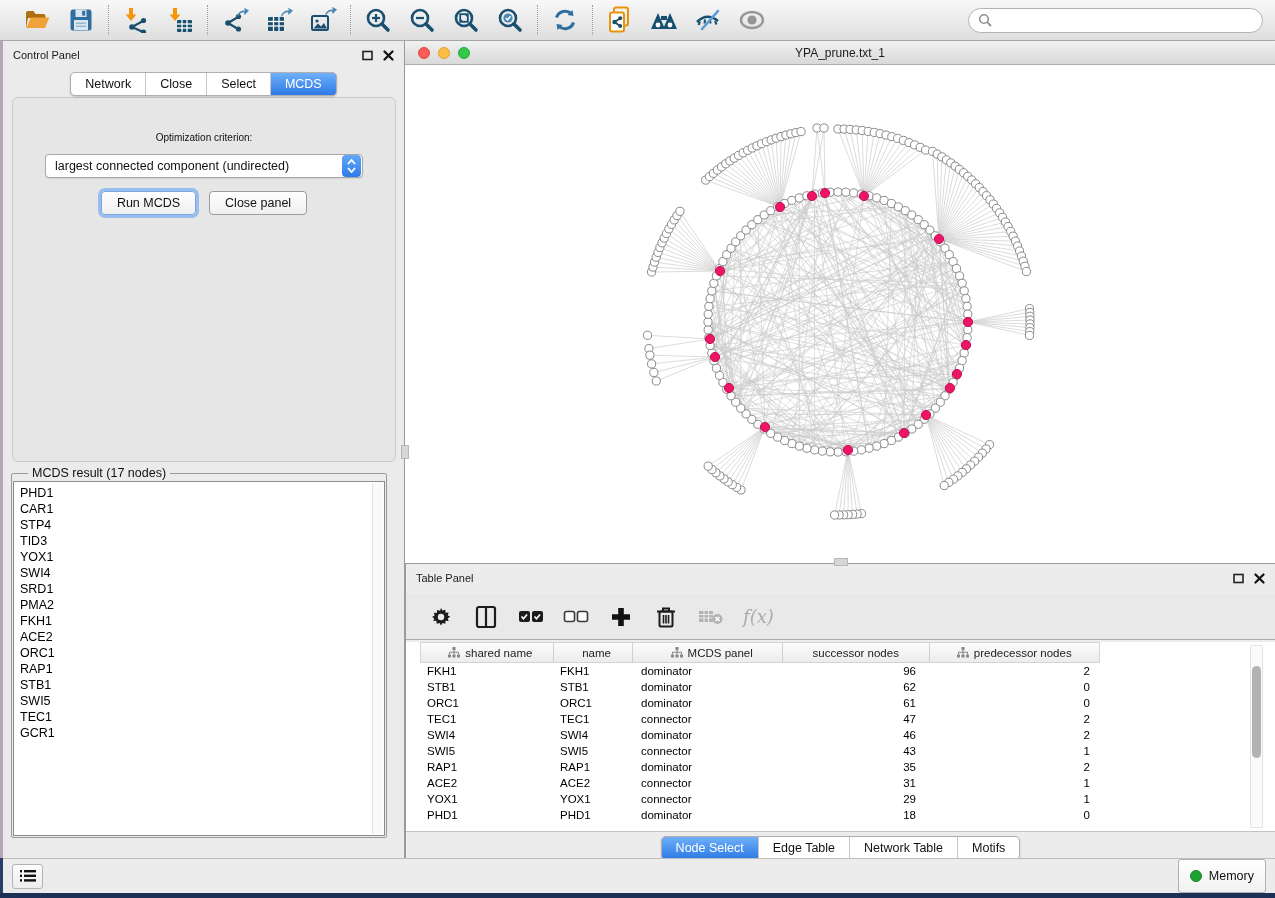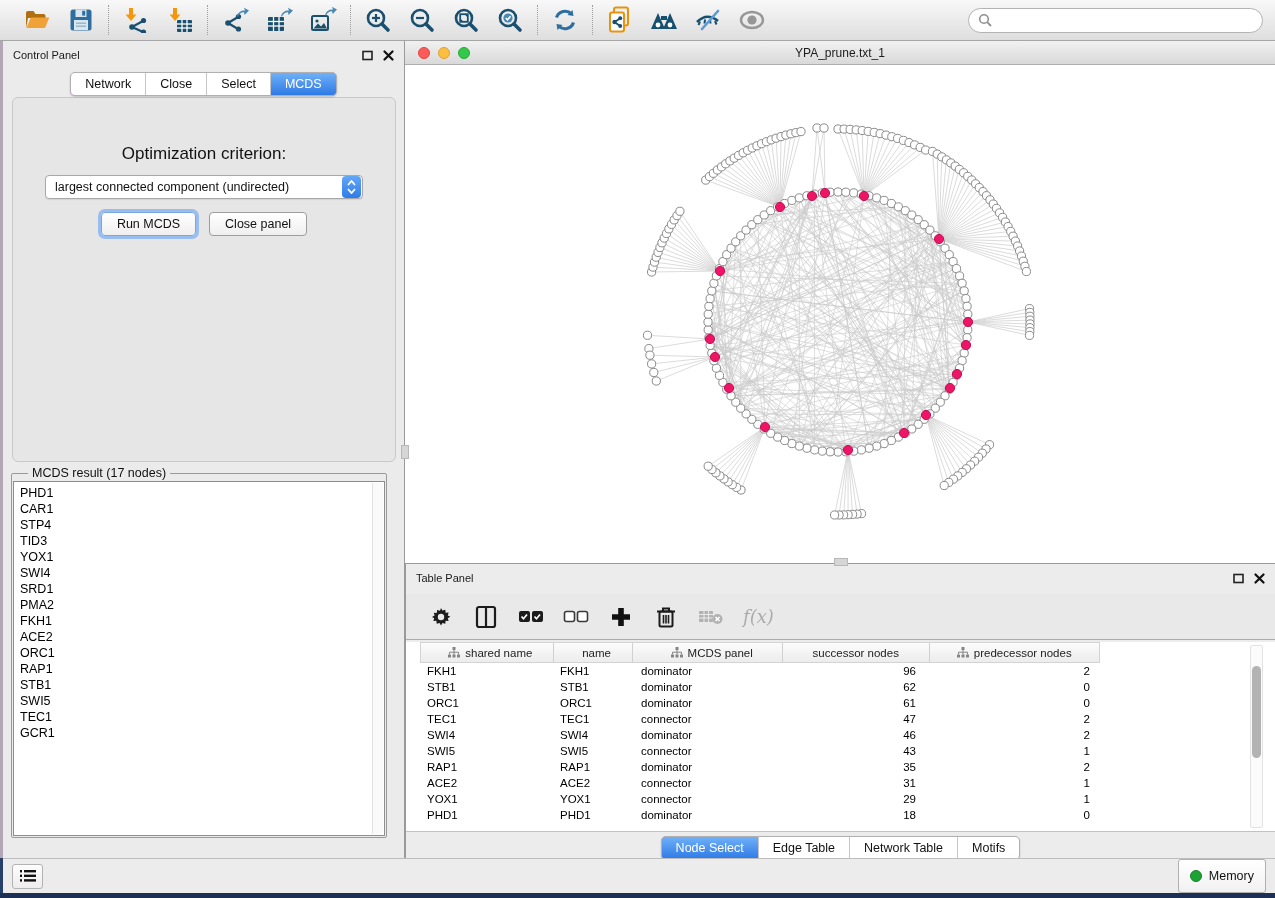--- a/index.html
+++ b/index.html
@@ -42,21 +42,21 @@
   .seg button {
     font-family:inherit; font-size:12.5px; color:#111; background:#fff; border:none;
     border-left:1px solid #c6c6c6; padding:4px 14px; cursor:pointer;
   }
   .seg button:first-child { border-left:none; }
   .seg button.selected { background:linear-gradient(#6fb0f8,#2e7ae6); color:#fff; }
   .cp-inner {
     position:absolute; left:9px; top:56px; width:384px; height:365px;
     background:#e6e6e6; border:1px solid #c9c9c9; border-radius:6px; z-index:1;
   }
-  .opt-label { text-align:center; margin-top:46px; font-size:17px; color:#111; }
+  .opt-label { text-align:center; margin-top:34px; font-size:10px; color:#111; }
   .select-row { display:flex; justify-content:center; margin-top:11px; }
   .cselect {
     width:318px; height:24px; background:#fff; border:1px solid #a8a8a8; border-radius:4px;
     display:flex; align-items:center; font-size:12.5px; color:#111; padding-left:9px; cursor:pointer;
     box-shadow:0 1px 1px rgba(0,0,0,.08);
   }
   .cselect .val { flex:1; white-space:nowrap; overflow:hidden; }
   .spinner {
     width:19px; height:22px; margin:0 1px 0 4px; border-radius:4px;
     background:linear-gradient(#63a7f7,#2e7ceb); display:flex; flex-direction:column;

